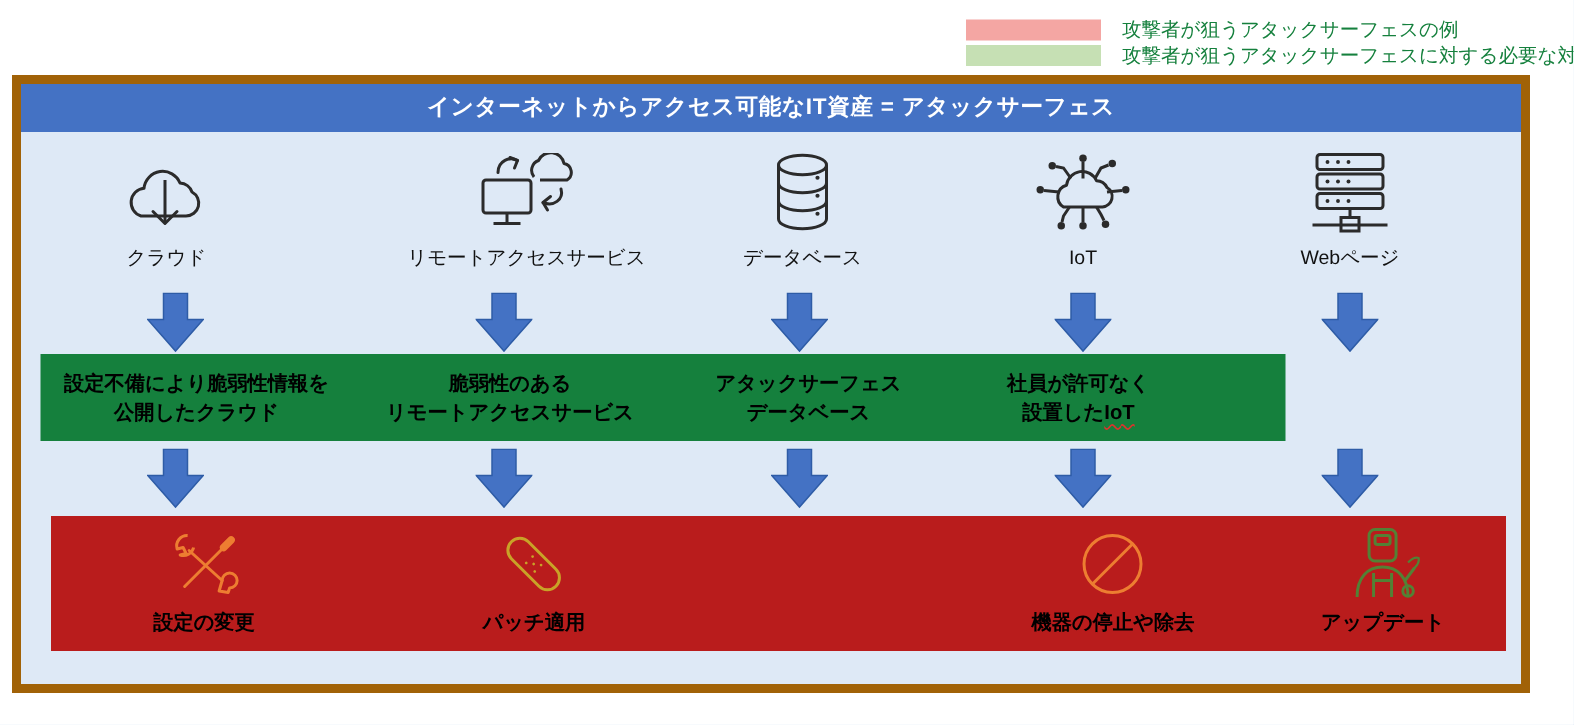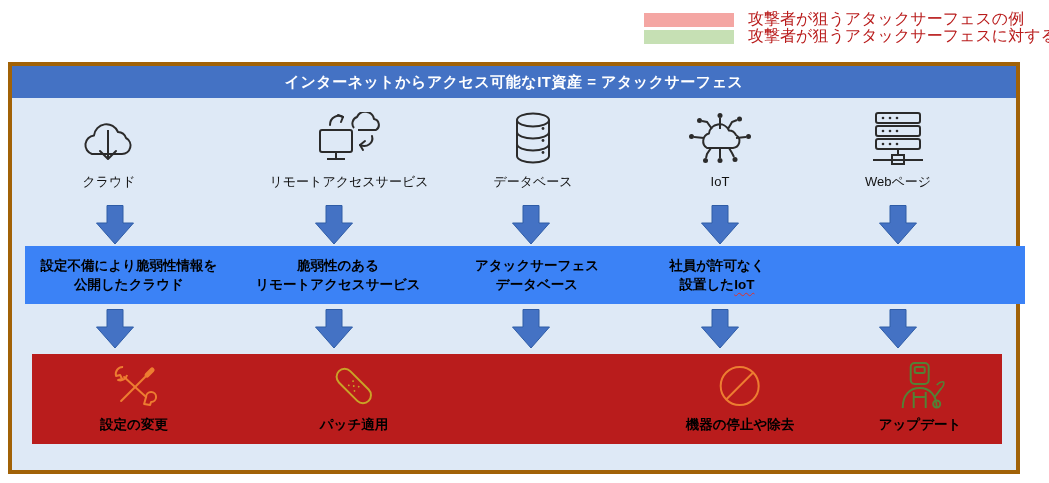--- a/index.html
+++ b/index.html
@@ -5,43 +5,43 @@
   * { box-sizing: border-box; margin: 0; padding: 0; }
   body { background:#fff; font-family:"Liberation Sans","DejaVu Sans",sans-serif; }
   .stage { position:relative; width:1049px; height:483px; background:#fff; overflow:hidden; }
 
   
   .legend { position:absolute; left:644px; top:11px; }
   .legend-row { display:flex; align-items:center; height:17px; }
   .swatch { width:90px; height:14px; margin-right:14px; flex:0 0 auto; }
   .swatch.pink { background:#F4A6A3; }
   .swatch.green { background:#C6E0B4; }
-  .legend-label { font-size:16px; color:#b91c1c; white-space:nowrap; }
-
-  
-  .main-box { position:absolute; left:8px; top:62px; width:1012px; height:412px;
-              border:4px solid #a16207; background:#DEE9F6; }
+  .legend-label { font-size:13px; color:#15803d; white-space:nowrap; }
+
+  
+  .main-box { position:absolute; left:8px; top:50px; width:1012px; height:412px;
+              border:6px solid #a16207; background:#DEE9F6; }
   .title-bar { position:absolute; top:0; left:0; width:100%; height:32px; background:#4472C4;
                color:#fff; font-weight:bold; font-size:15px; line-height:32px; text-align:center;
                letter-spacing:.5px; white-space:nowrap; }
 
   
   .asset-col { position:absolute; top:40px; width:230px; transform:translateX(-50%); text-align:center; }
   .asset-icon { height:62px; display:flex; align-items:flex-end; justify-content:center; margin-bottom:5px; }
   .asset-label { font-size:13px; color:#111; line-height:18px; white-space:nowrap; }
   .wavy { text-decoration:underline; text-decoration-style:wavy; text-decoration-color:#E0312B;
           text-decoration-thickness:1px; text-underline-offset:3px; }
 
   
   .arrow { position:absolute; transform:translateX(-50%); line-height:0; }
   .arrow.r1 { top:139px; }
   .arrow.r2 { top:243px; }
 
   
-  .pink-band { position:absolute; left:13px; top:180px; width:1000px; height:58px; background:#3b82f6; }
+  .pink-band { position:absolute; left:13px; top:180px; width:830px; height:58px; background:#15803d; }
   .risk { position:absolute; top:0; height:100%; transform:translateX(-50%);
           display:flex; flex-direction:column; justify-content:center;
           font-weight:bold; font-size:13.5px; line-height:19px; text-align:center;
           white-space:nowrap; color:#000; }
 
   
   .green-band { position:absolute; left:20px; top:288px; width:970px; height:90px; background:#b91c1c; }
   .measure { position:absolute; top:7px; transform:translateX(-50%); text-align:center; }
   .measure-icon { height:50px; display:flex; align-items:center; justify-content:center; }
   .measure-label { margin-top:5px; font-weight:bold; font-size:13.5px; white-space:nowrap; color:#000; }

